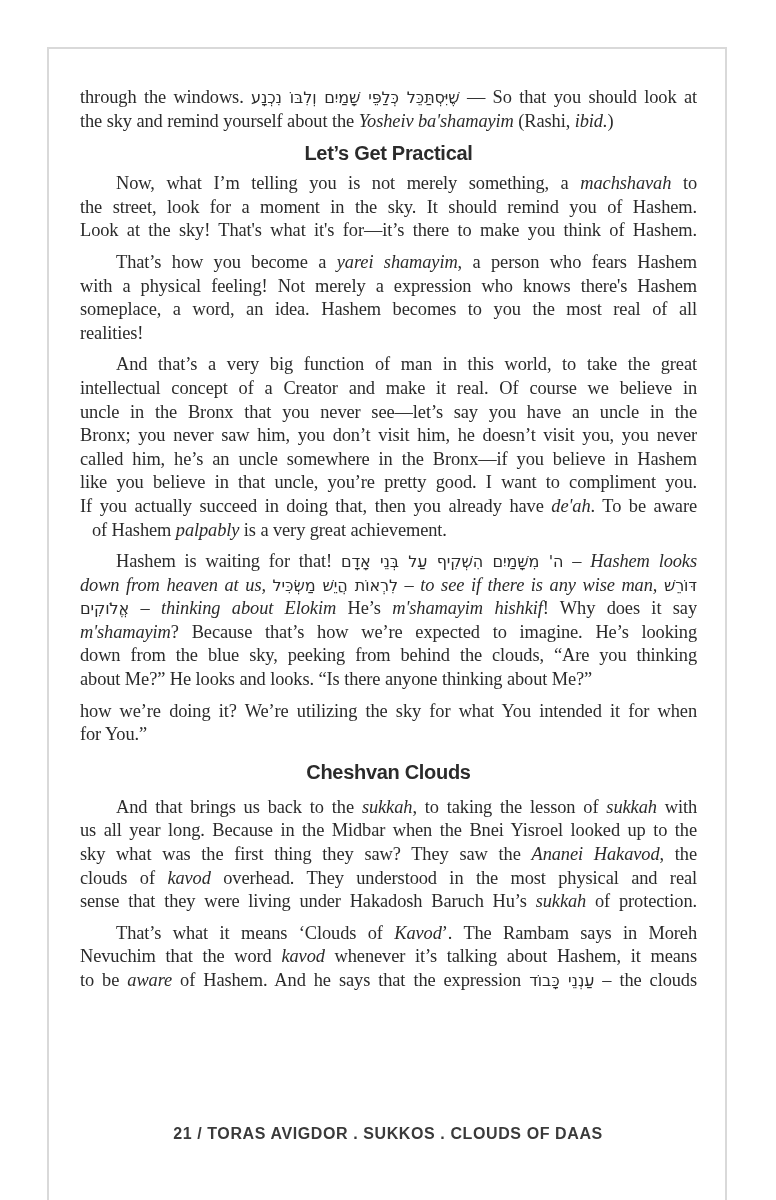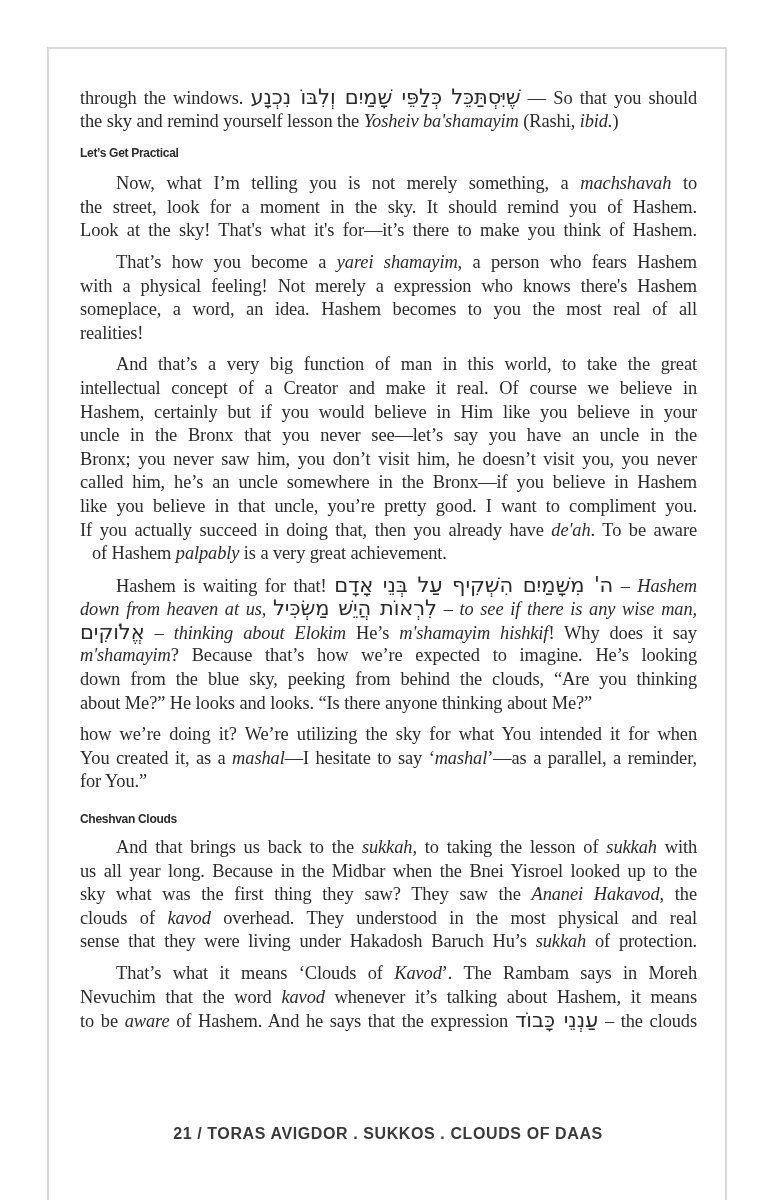--- a/index.html
+++ b/index.html
@@ -15,83 +15,81 @@
   }
   .para { margin: 0 0 8px 0; }
   .line {
     display: block; height: 23.6px; line-height: 23.6px; white-space: nowrap;
     text-align: justify; text-align-last: justify;
   }
   .line.last { text-align-last: left; }
   .line.indent { padding-left: 36px; }
   .heading {
     font-family: "Liberation Sans", "DejaVu Sans", sans-serif; font-weight: bold;
-    font-size: 12px; text-align: left; color: #2b2b2b; letter-spacing: -0.3px;
+    font-size: 20px; text-align: center; color: #2b2b2b; letter-spacing: -0.3px;
     height: 24px; line-height: 24px; margin: 4px 0 7px 0;
   }
-  .heading.h2 { margin: 13px 0 5px 0; }
+  .heading.h2 { margin: 13px 0 12px 0; }
   i { font-style: italic; }
-  .heb { font-family: "DejaVu Sans", sans-serif; font-size: 21px; direction: rtl; unicode-bidi: isolate; }
+  .heb { font-family: "DejaVu Sans", sans-serif; font-size: 16px; direction: rtl; unicode-bidi: isolate; }
   .footer {
     position: absolute; left: 0; width: 776px; top: 1125px; text-align: center;
     font-family: "Liberation Sans", "DejaVu Sans", sans-serif; font-weight: bold;
     font-size: 16px; letter-spacing: 0.6px; color: #3a3a3a;
   }
 </style>
 </head>
 <body>
 
 <div class="page-frame"></div>
 
 <div class="text-col">
 
   <div class="para">
     <span class="line" style="white-space: normal; overflow: hidden;"><span>through the windows. </span><span class="heb">שֶׁיִּסְתַּכֵּל כְּלַפֵּי שָׁמַיִם וְלִבּוֹ נִכְנָע</span><span> — So that you should look at</span></span>
-    <span class="line last" style="white-space: normal; overflow: hidden;"><span>the sky and remind yourself lesson the </span><i>Yosheiv ba'shamayim</i><span> (Rashi, </span><i>ibid.</i><span>)</span></span>
+    <span class="line last" style="white-space: normal; overflow: hidden;"><span>the sky and remind yourself about the </span><i>Yosheiv ba'shamayim</i><span> (Rashi, </span><i>ibid.</i><span>)</span></span>
   </div>
 
   <div class="heading">Let’s Get Practical</div>
 
   <div class="para">
     <span class="line indent" style="white-space: normal; overflow: hidden;"><span>Now, what I’m telling you is not merely something, a </span><i>machshavah</i><span> to</span></span>
     <span class="line" style="white-space: normal; overflow: hidden;">the street, look for a moment in the sky. It should remind you of Hashem.</span>
     <span class="line" style="white-space: normal; overflow: hidden;">Look at the sky! That's what it's for—it’s there to make you think of Hashem.</span>
   </div>
 
   <div class="para">
     <span class="line indent" style="white-space: normal; overflow: hidden;"><span>That’s how you become a </span><i>yarei shamayim</i><span>, a person who fears Hashem</span></span>
     <span class="line" style="white-space: normal; overflow: hidden;">with a physical feeling! Not merely a expression who knows there's Hashem</span>
     <span class="line" style="white-space: normal; overflow: hidden;">someplace, a word, an idea. Hashem becomes to you the most real of all</span>
     <span class="line last" style="white-space: normal; overflow: hidden;">realities!</span>
   </div>
 
   <div class="para">
     <span class="line indent" style="white-space: normal; overflow: hidden;">And that’s a very big function of man in this world, to take the great</span>
     <span class="line" style="white-space: normal; overflow: hidden;">intellectual concept of a Creator and make it real. Of course we believe in</span>
-    <span class="line" style="white-space: normal; overflow: hidden;">Hashem, certainly but if you would believe in Him like you believe in your</span>
     <span class="line" style="white-space: normal; overflow: hidden;">uncle in the Bronx that you never see—let’s say you have an uncle in the</span>
     <span class="line" style="white-space: normal; overflow: hidden;">Bronx; you never saw him, you don’t visit him, he doesn’t visit you, you never</span>
     <span class="line" style="white-space: normal; overflow: hidden;">called him, he’s an uncle somewhere in the Bronx—if you believe in Hashem</span>
     <span class="line" style="white-space: normal; overflow: hidden;">like you believe in that uncle, you’re pretty good. I want to compliment you.</span>
     <span class="line" style="white-space: normal; overflow: hidden;"><span>If you actually succeed in doing that, then you already have </span><i>de'ah</i><span>. To be aware</span></span>
     <span class="line last" style="white-space: normal; overflow: hidden; margin-left: 12px;"><span>of Hashem </span><i>palpably</i><span> is a very great achievement.</span></span>
   </div>
 
   <div class="para">
     <span class="line indent" style="white-space: normal; overflow: hidden;"><span>Hashem is waiting for that! </span><span class="heb">ה' מִשָּׁמַיִם הִשְׁקִיף עַל בְּנֵי אָדָם</span><i> – Hashem looks</i></span>
     <span class="line" style="white-space: normal; overflow: hidden;"><i>down from heaven at us, </i><span class="heb">לִרְאוֹת הֲיֵשׁ מַשְׂכִּיל</span><i> – to see if there is any wise man, </i><span class="heb">דּוֹרֵשׁ</span></span>
     <span class="line" style="white-space: normal; overflow: hidden;"><span class="heb">אֱלֹוקִים</span><i> – thinking about Elokim</i><span> He’s </span><i>m'shamayim hishkif</i><span>! Why does it say</span></span>
     <span class="line" style="white-space: normal; overflow: hidden;"><i>m'shamayim</i><span>? Because that’s how we’re expected to imagine. He’s looking</span></span>
     <span class="line" style="white-space: normal; overflow: hidden;">down from the blue sky, peeking from behind the clouds, “Are you thinking</span>
     <span class="line last" style="white-space: normal; overflow: hidden;">about Me?” He looks and looks. “Is there anyone thinking about Me?”</span>
   </div>
 
   <div class="para">
     <span class="line" style="white-space: normal; overflow: hidden;">how we’re doing it? We’re utilizing the sky for what You intended it for when</span>
-    <span class="line" style="white-space: normal; overflow: hidden;"><span>You created it, as a </span><i>mashal</i><span>—I hesitate to say ‘</span><i>mashal</i><span>’—as a parallel, a reminder,</span></span>
     <span class="line last" style="white-space: normal; overflow: hidden;">for You.”</span>
   </div>
 
   <div class="heading h2">Cheshvan Clouds</div>
 
   <div class="para">
     <span class="line indent" style="white-space: normal; overflow: hidden;"><span>And that brings us back to the </span><i>sukkah</i><span>, to taking the lesson of </span><i>sukkah</i><span> with</span></span>
     <span class="line" style="white-space: normal; overflow: hidden;">us all year long. Because in the Midbar when the Bnei Yisroel looked up to the</span>
     <span class="line" style="white-space: normal; overflow: hidden;"><span>sky what was the first thing they saw? They saw the </span><i>Ananei Hakavod</i><span>, the</span></span>
     <span class="line" style="white-space: normal; overflow: hidden;"><span>clouds of </span><i>kavod</i><span> overhead. They understood in the most physical and real</span></span>

